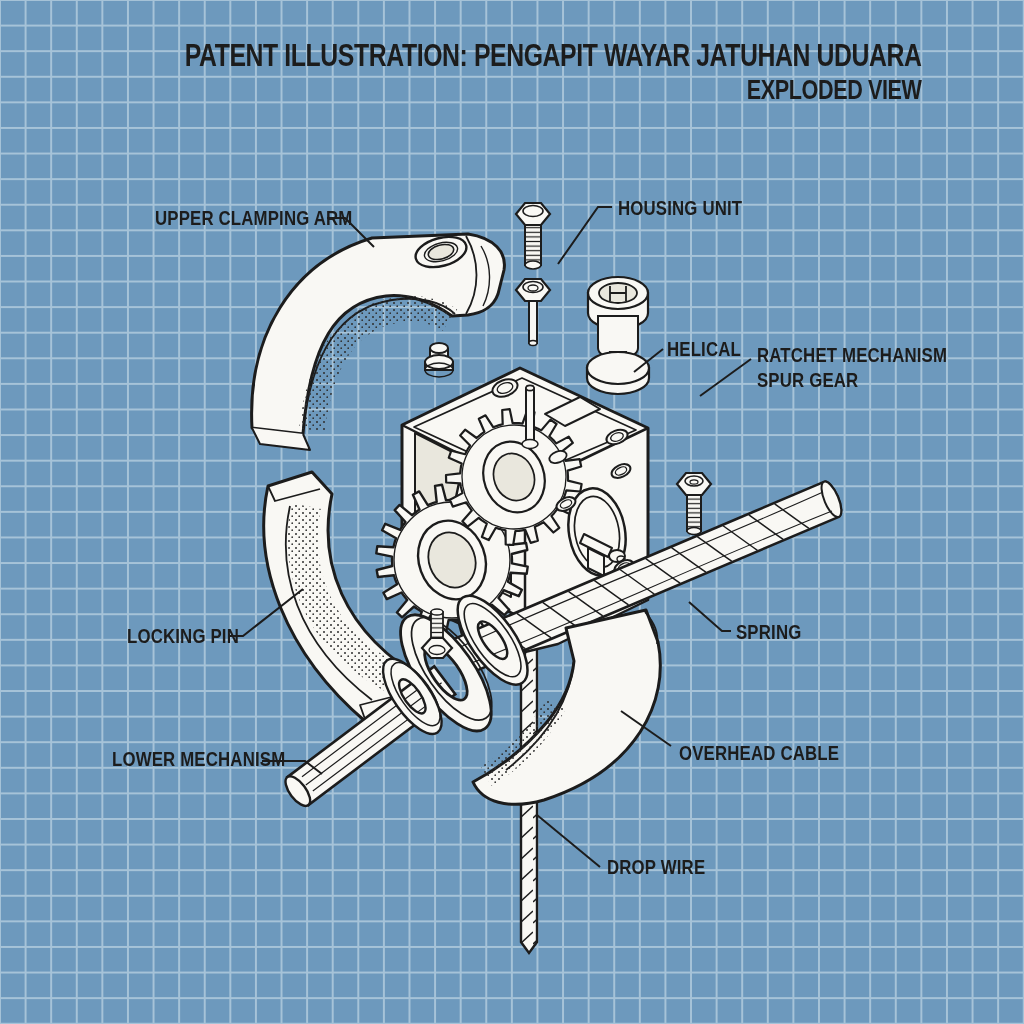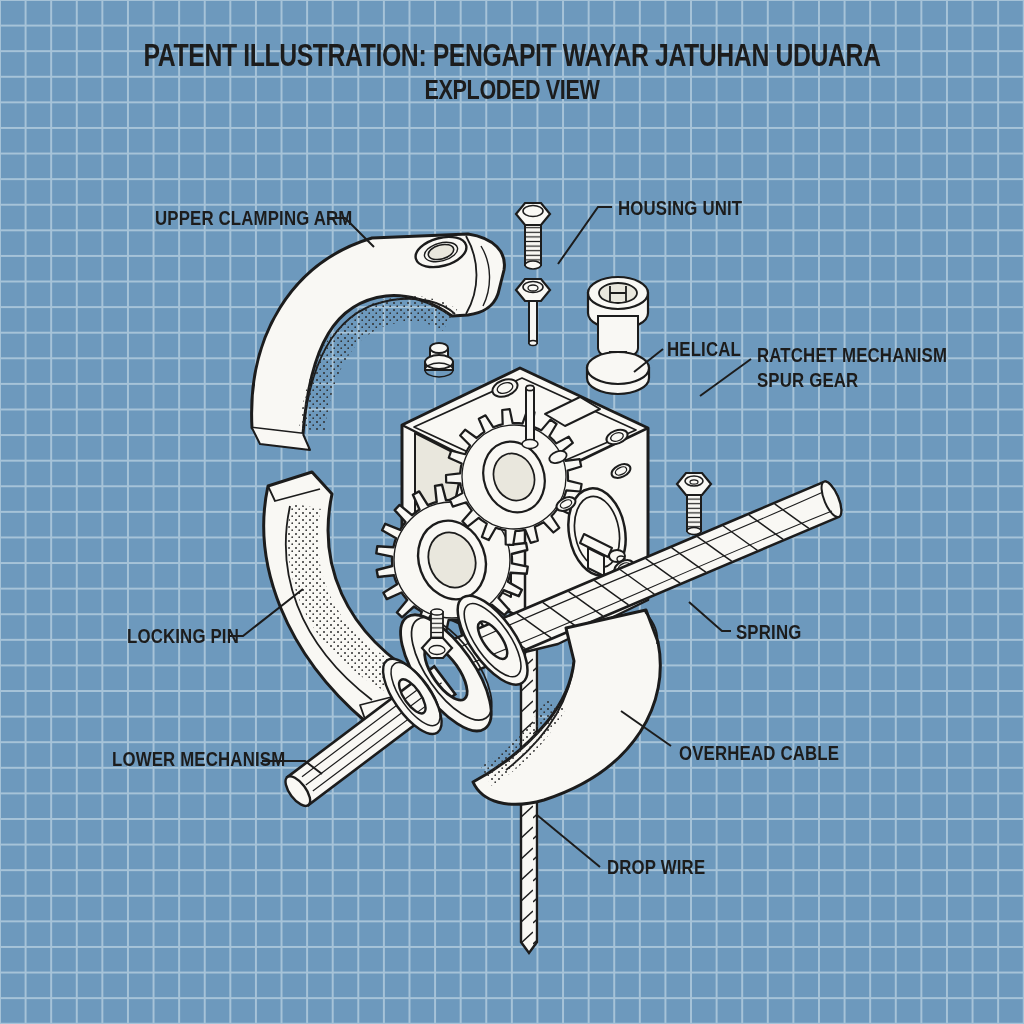--- a/index.html
+++ b/index.html
@@ -5,21 +5,21 @@
   :root{ --blueprint:#6d99bd; --grid:#a6c3d8; --ink:#1c1c1c; --paper:#f9f8f4; --cavity:#ecead f;}
   *{box-sizing:border-box}
   html,body{margin:0;padding:0}
   body{width:1024px;height:1024px;overflow:hidden;font-family:"Liberation Sans",sans-serif;}
   .stage{position:relative;width:1024px;height:1024px;
     background-color:var(--blueprint);
     background-image:linear-gradient(var(--grid) 2px,transparent 2px),
                      linear-gradient(90deg,var(--grid) 2px,transparent 2px);
     background-size:25.6px 25.6px;background-position:-1px -1px;}
   svg.draw{position:absolute;left:0;top:0;width:1024px;height:1024px}
-  .title{position:absolute;top:38px;left:0;width:100%;text-align:center;color:var(--ink);font-weight:bold}
+  .title{position:absolute;top:38px;left:0;width:100%;text-align:right;color:var(--ink);font-weight:bold}
   .t1{display:block;font-size:31px;line-height:36px;transform:scaleX(.8);letter-spacing:-.5px}
   .t2{display:block;font-size:27px;line-height:32px;transform:scaleX(.8);letter-spacing:-.5px}
   .lbl{position:absolute;font-weight:bold;font-size:20px;line-height:25px;color:var(--ink);
        transform:scaleX(.84);transform-origin:left top;white-space:nowrap;letter-spacing:.2px}
 </style>
 </head>
 <body>
 
 <div class="stage">
 

